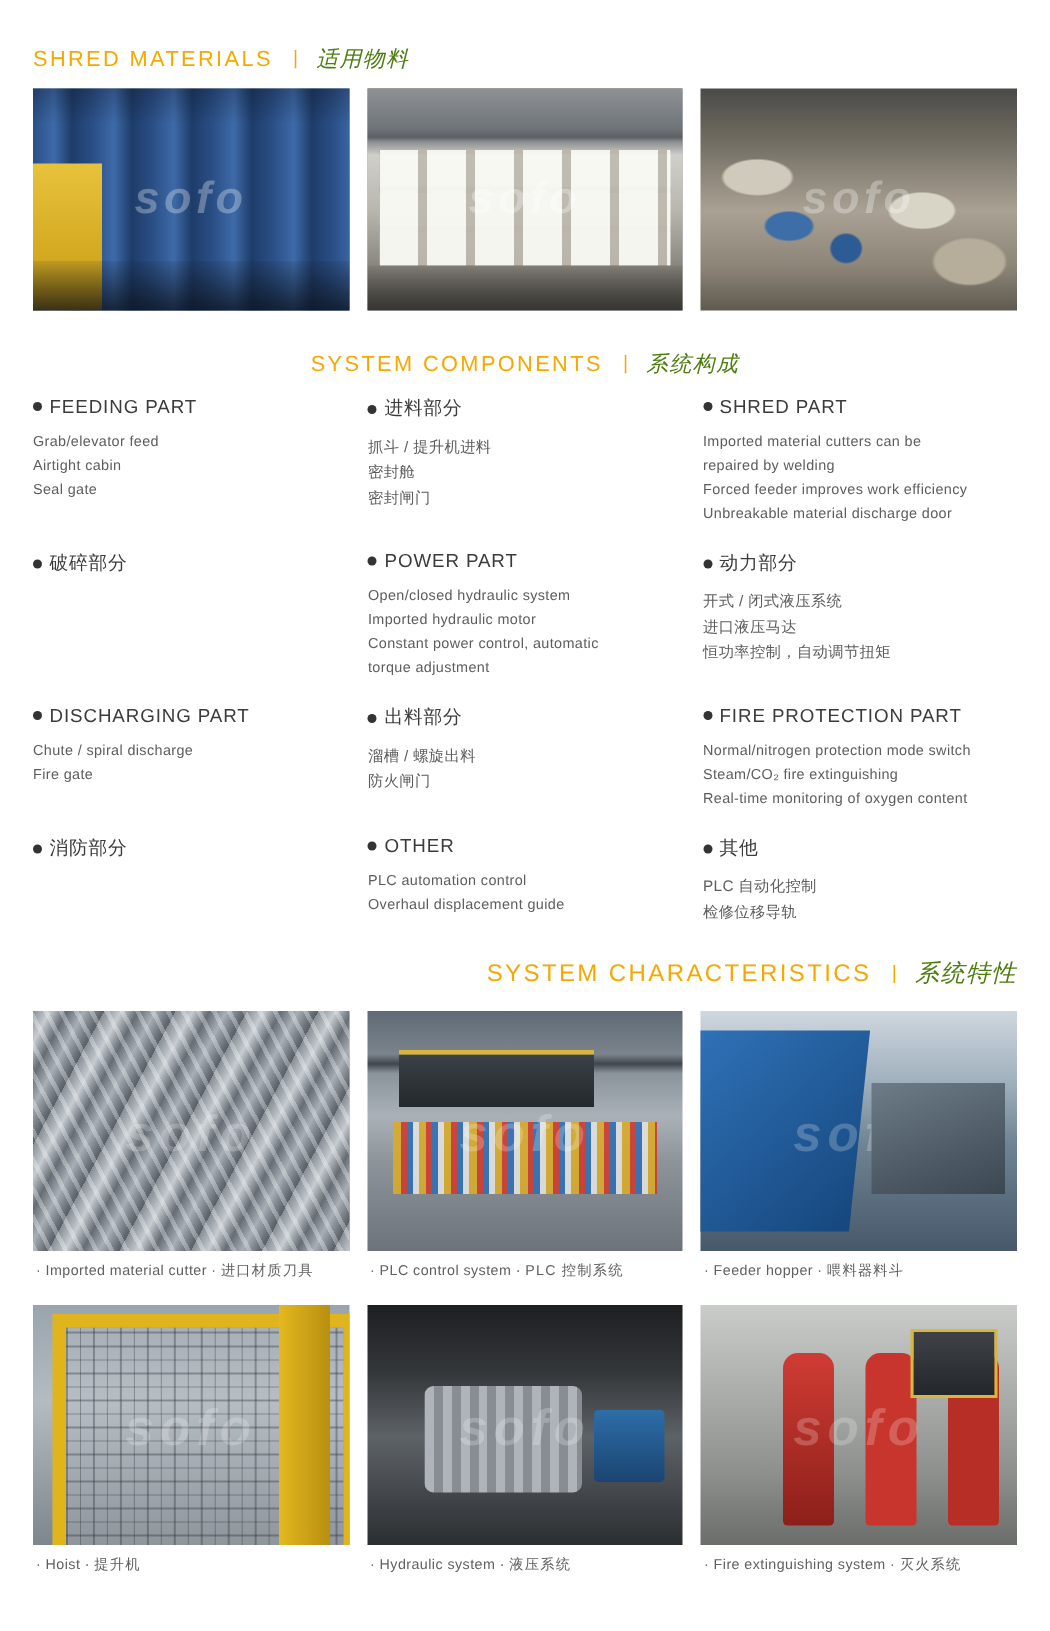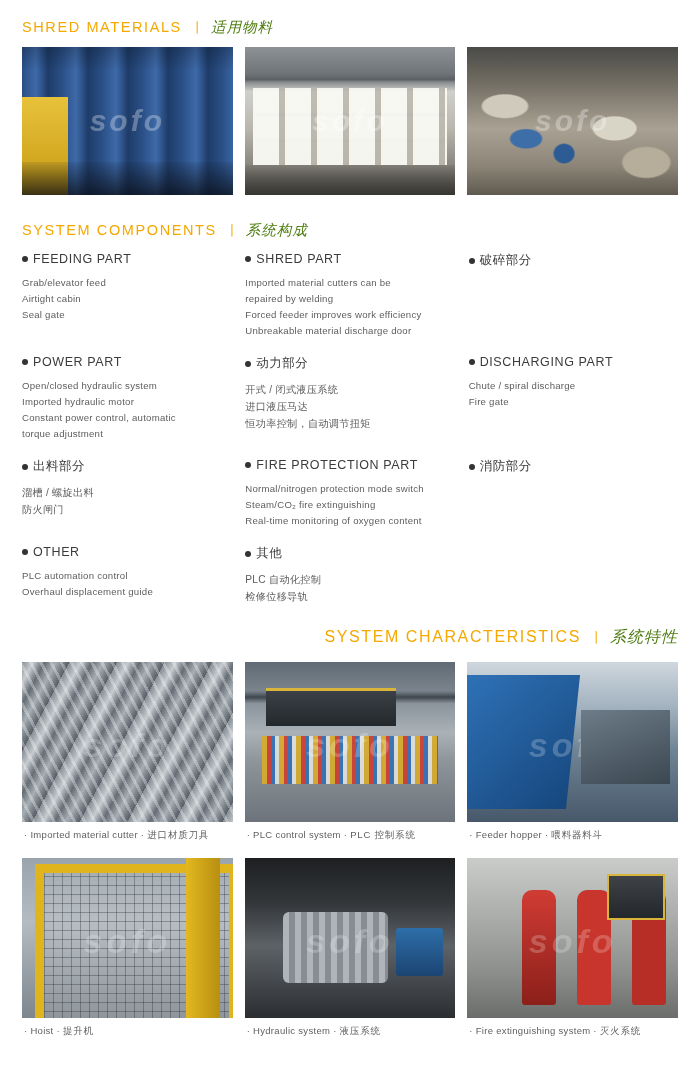--- a/index.html
+++ b/index.html
@@ -12,21 +12,21 @@
     width: 700px;
     height: 1087px;
     font-family: "Liberation Sans", sans-serif;
     color: #444;
     position: relative;
     overflow: hidden;
   }
   .page {
     width: 700px;
     height: 858px;
-    padding: 4px 22px;
+    padding: 16px 22px;
     position: relative;
   }
 
   
   .section-head {
     display: flex;
     align-items: baseline;
     gap: 0;
     padding-top: 14px;
     padding-bottom: 10px;
@@ -358,40 +358,51 @@
         <span class="wm">sofo</span>
       </div>
     </div>
     <div class="img-cell">
       <div class="photo ph-waste">
         <span class="wm">sofo</span>
       </div>
     </div>
   </div>
 
-  <div class="section-head" style="padding-top:26px;">
+  <div class="section-head" style="padding-top:26px;justify-content:center;">
     <span class="en">SYSTEM COMPONENTS</span>
     <span class="sep">丨</span>
     <span class="cn">系统构成</span>
   </div>
 
   <div class="comp-grid">
 
     <div class="comp-block">
       <div class="comp-title">
         <span class="dot"></span>
         <span>FEEDING PART</span>
       </div>
       <ul class="comp-list">
         <li>Grab/elevator feed</li>
         <li>Airtight cabin</li>
         <li>Seal gate</li>
       </ul>
     </div>
 
+    <div class="comp-block">
+      <div class="comp-title cn">
+        <span class="dot"></span>
+        <span>进料部分</span>
+      </div>
+      <ul class="comp-list cn">
+        <li>抓斗 / 提升机进料</li>
+        <li>密封舱</li>
+        <li>密封闸门</li>
+      </ul>
+    </div>
 
     <div class="comp-block">
       <div class="comp-title">
         <span class="dot"></span>
         <span>SHRED  PART</span>
       </div>
       <ul class="comp-list">
         <li>Imported material cutters can be</li>
         <li>repaired by welding</li>
         <li>Forced feeder improves work efficiency</li>

